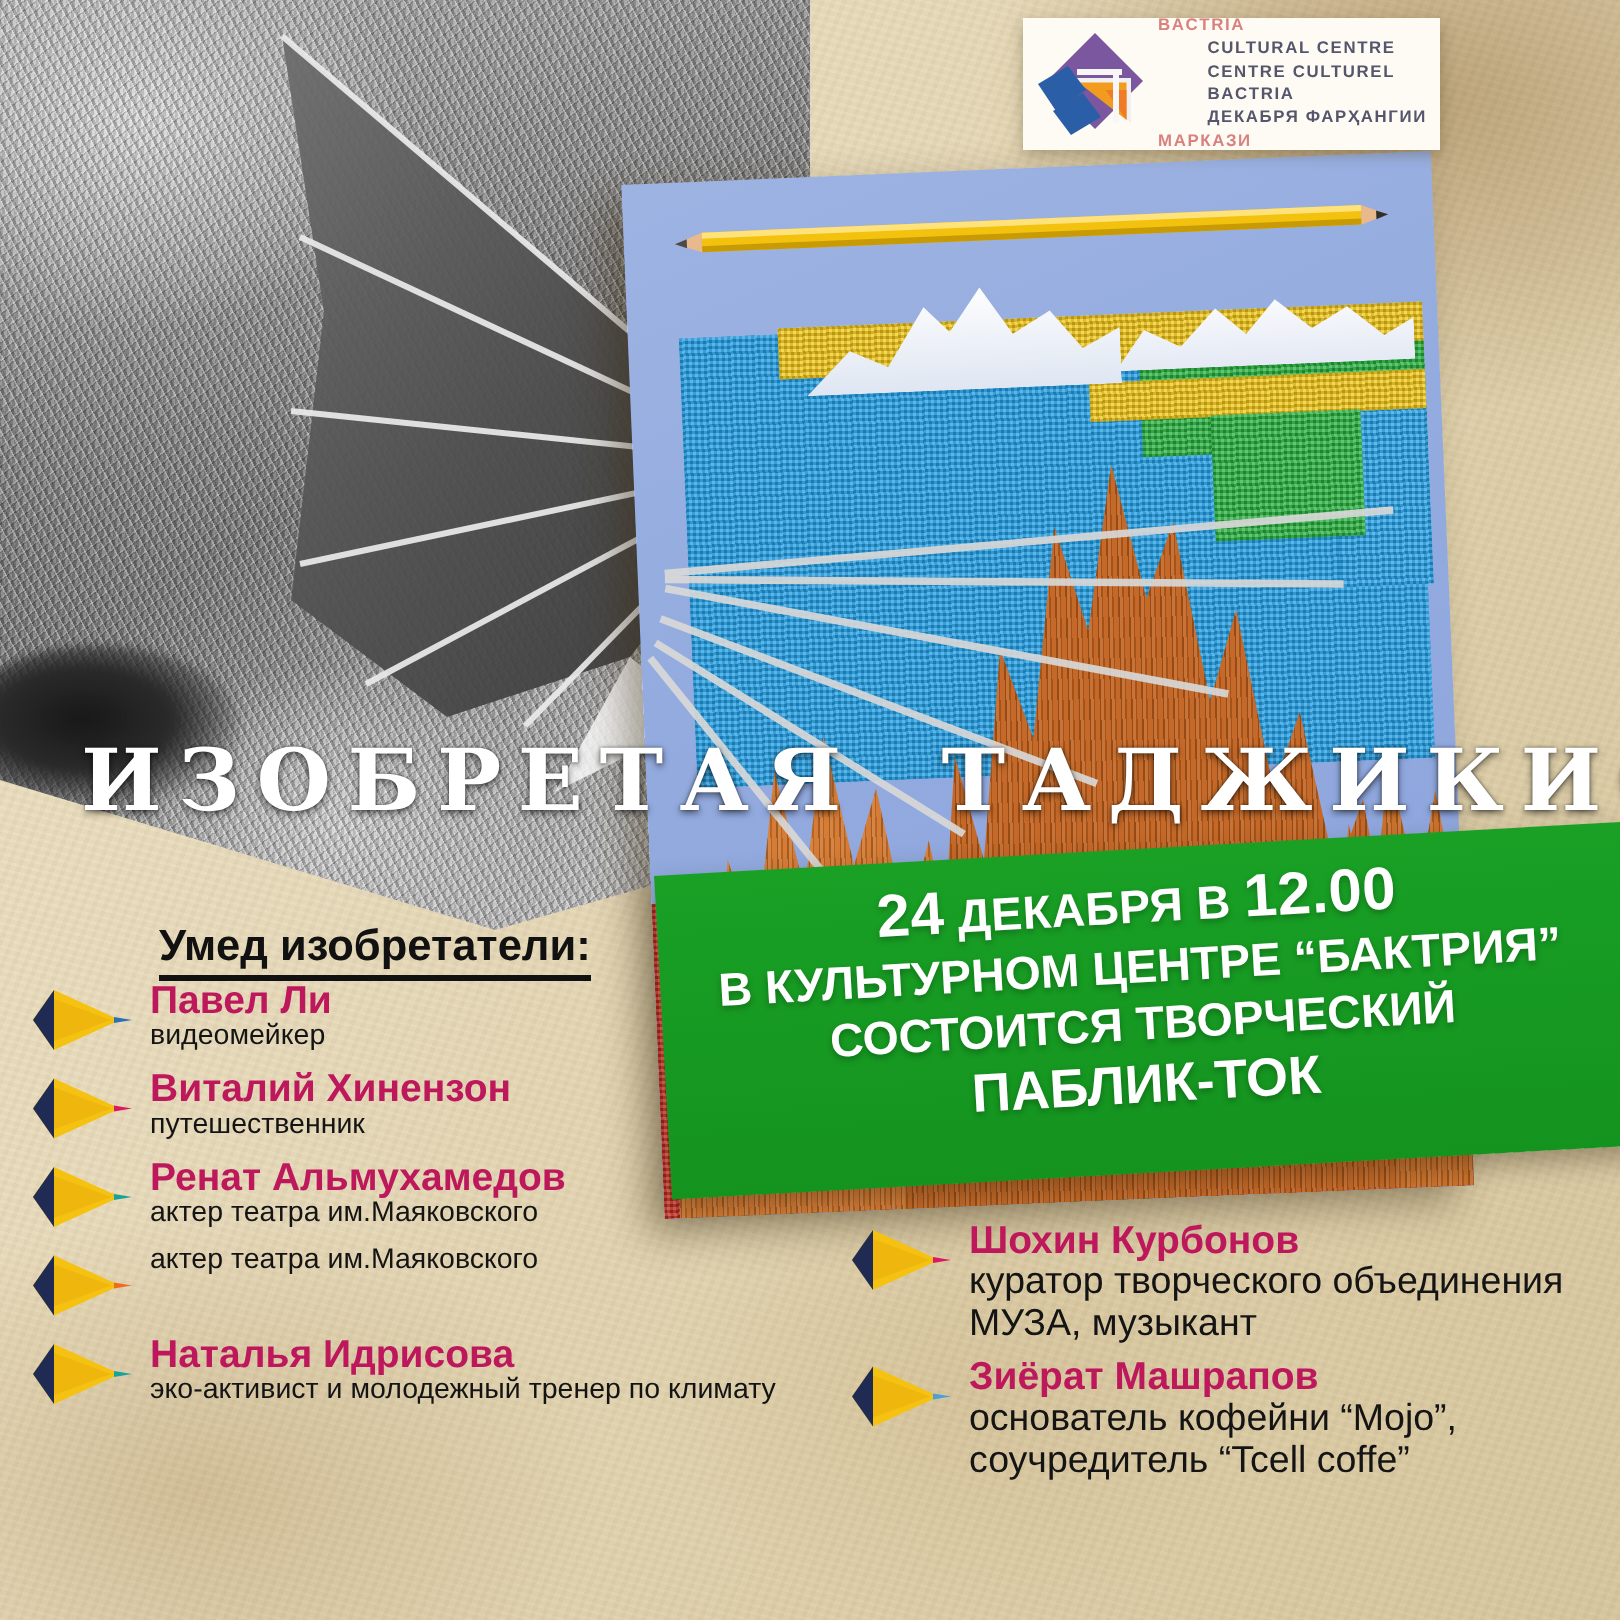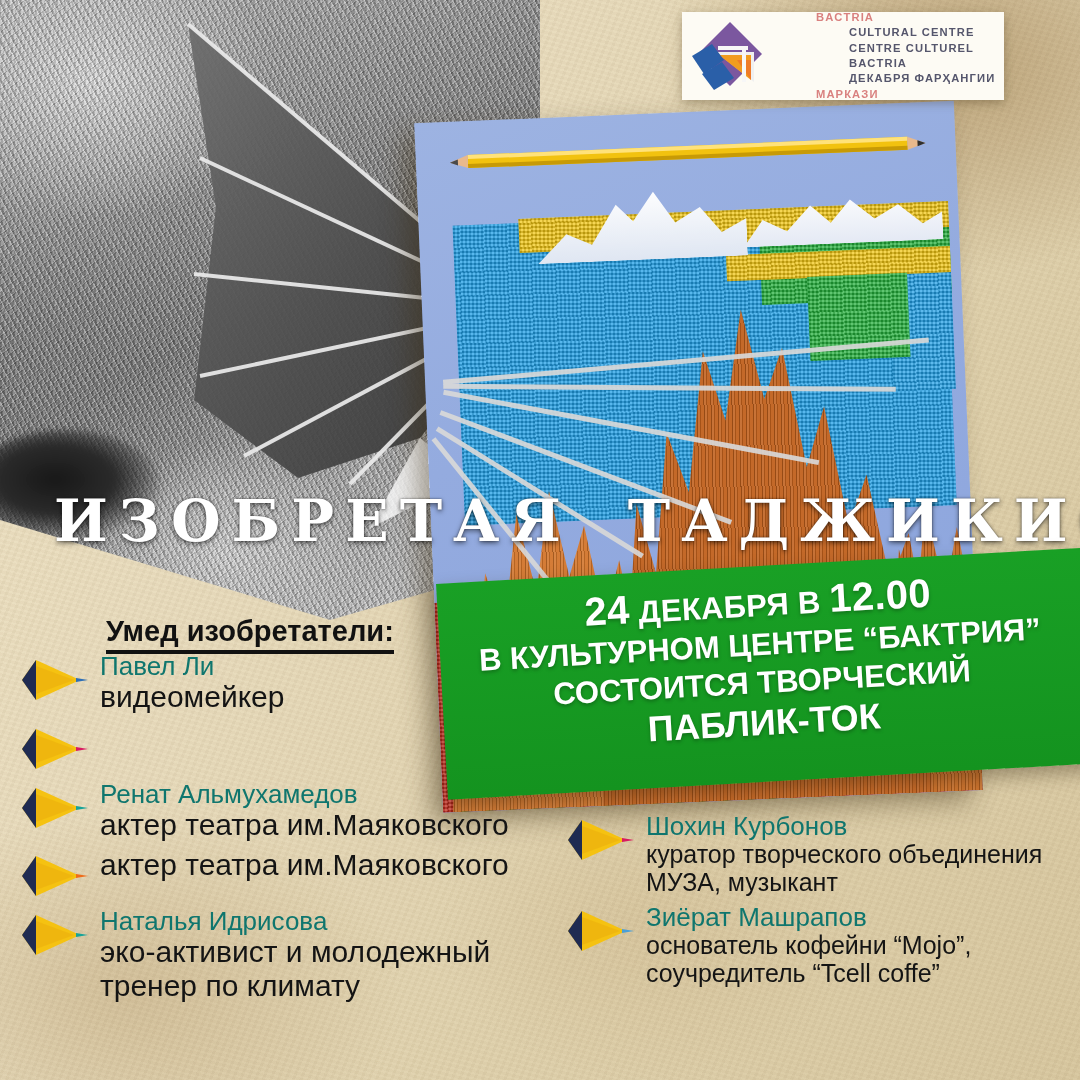--- a/index.html
+++ b/index.html
@@ -167,43 +167,43 @@
     text-shadow:0 2px 4px rgba(0,0,0,.28);
   }
   .gb-l1{font-size:31px;font-weight:700;letter-spacing:.3px;}
   .gb-l1 .big{font-size:40px;font-weight:700;}
   .gb-l2{font-size:31px;font-weight:700;margin-top:3px;}
   .gb-l3{font-size:31px;font-weight:700;margin-top:3px;}
   .gb-l4{font-size:36px;font-weight:700;margin-top:3px;}
 
   
   .logo-card{
-    position:absolute;left:682px;top:12px;width:322px;height:88px;
+    position:absolute;left:682px;top:12px;width:278px;height:88px;
     background:#fdfbf4;box-shadow:0 3px 9px rgba(70,54,26,.35);
-    display:flex;align-items:center;gap:44px;
+    display:flex;align-items:center;
   }
   .logo-mark{width:88px;height:88px;flex:0 0 88px;position:relative;}
   .logo-mark svg{width:100%;height:100%;display:block;}
   .logo-text{font-size:11.2px;line-height:1.38;letter-spacing:1.1px;font-weight:700;padding-left:2px;}
   .lt-pink{color:#d9817f;}
   .lt-gray{color:#55566c;margin-left:33px;}
 
   
   .section-head{
     position:absolute;left:106px;top:615px;font-size:29px;font-weight:700;color:#111;
     border-bottom:4px solid #111;padding-bottom:2px;
   }
   .col-left{position:absolute;left:16px;top:652px;width:548px;}
   .col-right{position:absolute;left:562px;top:812px;width:520px;}
   .person{position:relative;display:flex;align-items:flex-start;margin-bottom:7px;}
   .pencil-bullet{flex:0 0 74px;width:74px;height:48px;margin-right:10px;margin-top:4px;}
   .pencil-bullet svg{width:100%;height:100%;display:block;}
   .p-text{flex:1;}
-  .p-name{font-size:26px;font-weight:400;color:#0f766e;line-height:1.08;}
-  .p-role{font-size:30px;font-weight:400;color:#141414;line-height:1.12;}
+  .p-name{font-size:26px;font-weight:700;color:#be185d;line-height:1.08;}
+  .p-role{font-size:19px;font-weight:400;color:#141414;line-height:1.12;}
   .col-right .p-name{font-size:26px;}
   .col-right .p-role{font-size:25px;}
 </style>
 </head>
 <body>
 
 <div id="poster">
 
   <div class="paper"></div>
 
@@ -354,20 +354,24 @@
 
     <div class="person">
       <div class="pencil-bullet">
         <svg viewBox="0 0 74 48">
           <polygon points="6,24 20,4 64,24 20,44" fill="#f5c211"></polygon>
           <polygon points="6,24 20,4 20,44" fill="#1f2b52"></polygon>
           <polygon points="20,10 58,24 20,38" fill="#e8a90a" opacity=".45"></polygon>
           <polygon points="60,22 72,24 60,26" fill="#d81b60"></polygon>
         </svg>
       </div>
+      <div class="p-text">
+        <div class="p-name">Виталий Хинензон</div>
+        <div class="p-role">путешественник</div>
+      </div>
     </div>
 
     <div class="person">
       <div class="pencil-bullet">
         <svg viewBox="0 0 74 48">
           <polygon points="6,24 20,4 64,24 20,44" fill="#f5c211"></polygon>
           <polygon points="6,24 20,4 20,44" fill="#1f2b52"></polygon>
           <polygon points="20,10 58,24 20,38" fill="#e8a90a" opacity=".45"></polygon>
           <polygon points="60,22 72,24 60,26" fill="#17a398"></polygon>
         </svg>

